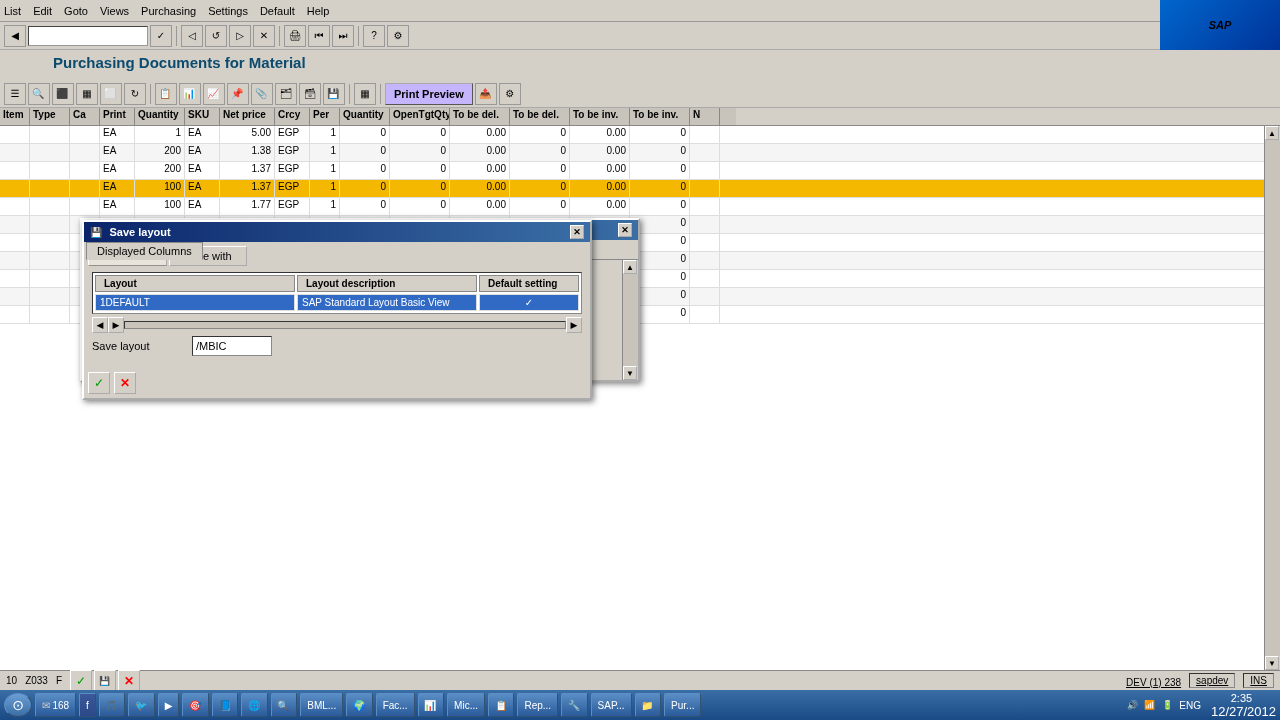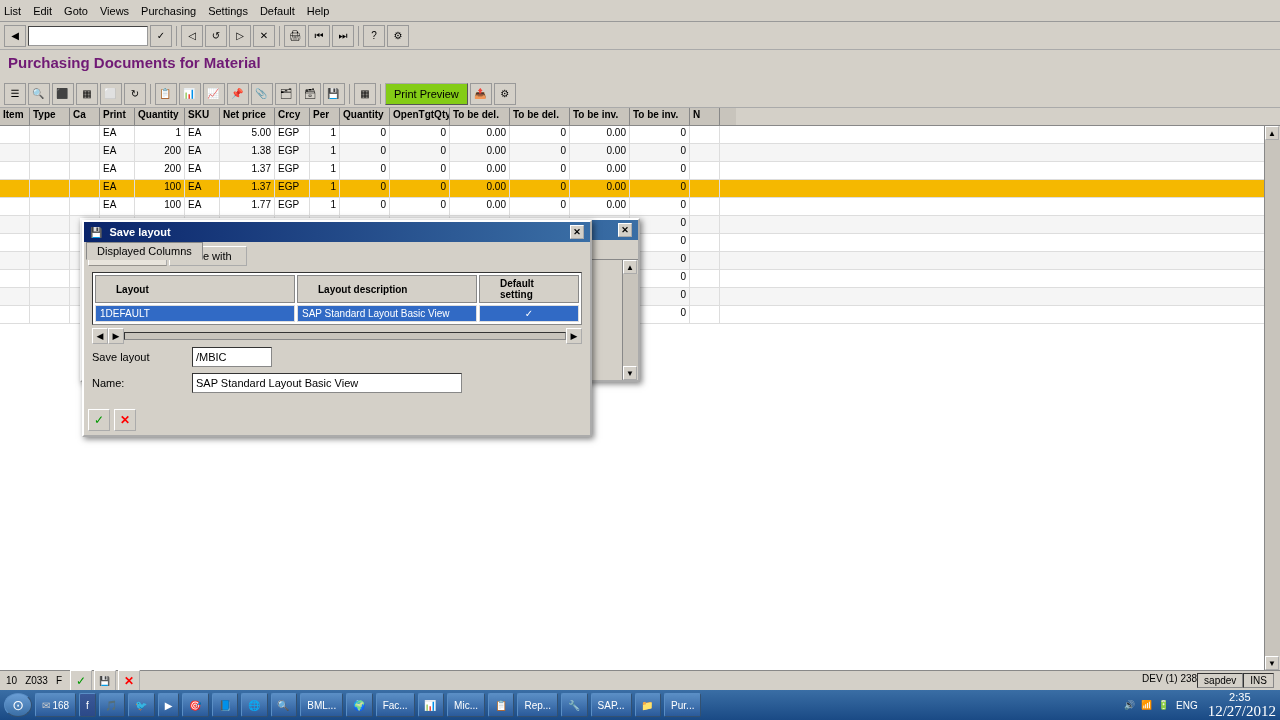--- a/index.html
+++ b/index.html
@@ -76,42 +76,43 @@
       font-size: 11px;
       padding: 0 2px;
     }
 
     
     .page-title {
       background: #d4d0c8;
       padding: 4px 8px 2px 8px;
       font-size: 15px;
       font-weight: bold;
-      color: #701a75;
+      color: #0c4a6e;
       height: 30px;
+      margin-left: 45px;
     }
 
     
     .toolbar2 {
       background: #d4d0c8;
       border-bottom: 1px solid #aaa;
       display: flex;
       align-items: center;
       padding: 2px 4px;
       gap: 2px;
       height: 28px;
     }
     .print-preview-btn {
       height: 22px;
       padding: 0 8px;
-      background: #84cc16;
+      background: #c4b5fd;
       border: 1px outset #aaa;
       cursor: pointer;
       font-size: 11px;
-      font-weight: normal;
+      font-weight: bold;
     }
 
     .table-header {
       display: flex;
       background: #d4d0c8;
       border-bottom: 1px solid #888;
       height: 18px;
       overflow: hidden;
     }
     .th-cell {
@@ -291,21 +292,21 @@
     .inner-table {
       border: 1px inset #888;
       background: white;
       width: 100%;
       font-size: 10px;
       margin-bottom: 4px;
     }
     .inner-table th {
       background: #d4d0c8;
       border: 1px solid #888;
-      padding: 2px 20px;
+      padding: 2px 8px;
       text-align: left;
       font-weight: bold;
     }
     .inner-table td {
       border: 1px solid #ddd;
       padding: 2px 4px;
     }
     .inner-table tr.selected td {
       background: #316ac5;
       color: white;
@@ -413,20 +414,23 @@
 
 <div class="menubar">
   <span>List</span>
   <span>Edit</span>
   <span>Goto</span>
   <span>Views</span>
   <span>Purchasing</span>
   <span>Settings</span>
   <span>Default</span>
   <span>Help</span>
+  <div class="sap-header">
+    <span>SAP</span>
+  </div>
 </div>
 
 <div class="toolbar">
   <div class="toolbar-btn">◀</div>
   <input class="toolbar-input" type="text" value="" style="">
   <div class="toolbar-btn">✓</div>
   <div class="toolbar-sep"></div>
   <div class="toolbar-btn">◁</div>
   <div class="toolbar-btn">↺</div>
   <div class="toolbar-btn">▷</div>
@@ -796,24 +800,20 @@
             <div class="h-scroll-btn">▶</div>
             <div style="flex:1;background:#c8c4bc;height:8px;border:1px inset #888;"></div>
             <div class="h-scroll-btn">▶</div>
           </div>
 
           <div class="form-row">
             <span class="form-label">Save layout</span>
             <input class="form-input" style="width: 80px;" type="text" value="/MBIC">
           </div>
 
-          <div class="form-row">
-            <span class="form-label">Name:</span>
-            <input class="form-input" style="width: 270px;" type="text" value="SAP Standard Layout Basic View">
-          </div>
 
         </div>
 
         <div class="dialog-actions">
           <div class="action-btn check">✓</div>
           <div class="action-btn red">✕</div>
         </div>
       </div>
     </div>
 
@@ -823,21 +823,21 @@
 
 <div style="position:absolute;bottom:30px;left:0;right:0;height:20px;background:#d4d0c8;border-top:1px solid #888;display:flex;align-items:center;padding:0 6px;font-size:10px;gap:8px;">
   <span>10</span>
   <span>Z033</span>
   <span>F</span>
   <div style="display:flex;gap:2px;">
     <div class="action-btn check">✓</div>
     <div class="action-btn" style="font-size:9px;">💾</div>
     <div class="action-btn red">✕</div>
   </div>
-  <div style="margin-left:auto; display:flex; align-items:flex-start;">
+  <div style="margin-left:auto; display:flex; gap:8px; align-items:flex-end;text-decoration:underline;">
     <span>DEV (1) 238</span>
     <div class="status-indicator">sapdev</div>
     <div class="status-indicator">INS</div>
   </div>
 </div>
 
 <div class="taskbar">
   <div class="start-btn">
     <span style="color:white;font-size:14px;">⊙</span>
   </div>
@@ -904,16 +904,16 @@
     <span>Pur...</span>
   </div>
 
   <div style="margin-left:auto;display:flex;align-items:center;gap:6px;">
     <span style="font-size:9px;color:#aaa;">🔊</span>
     <span style="font-size:9px;color:#aaa;">📶</span>
     <span style="font-size:9px;color:#aaa;">🔋</span>
     <span class="taskbar-lang">ENG</span>
     <div style="text-align:center;">
       <div class="taskbar-time">2:35</div>
-      <div style="color:white;font-size:15px;font-family:Liberation Serif, serif;">12/27/2012</div>
+      <div style="color:white;font-size:13px;">12/27/2012</div>
     </div>
   </div>
 </div>
 
 </body></html>

